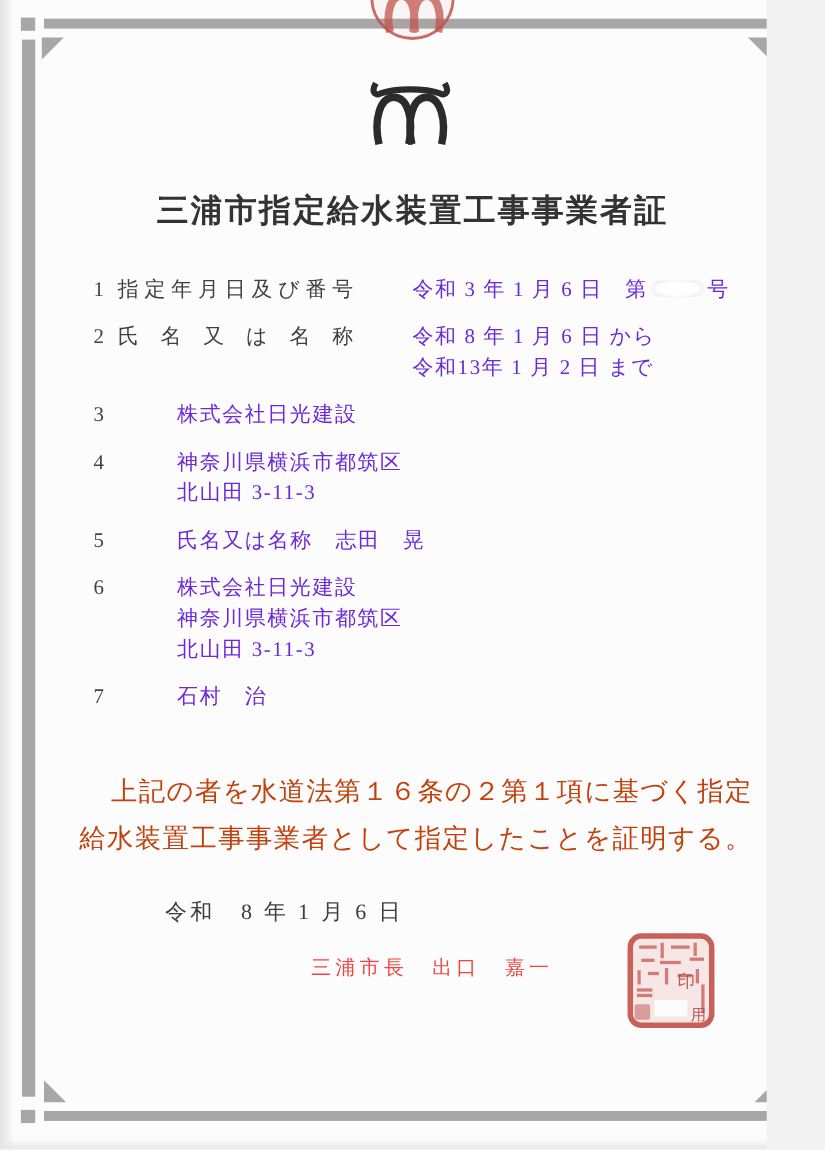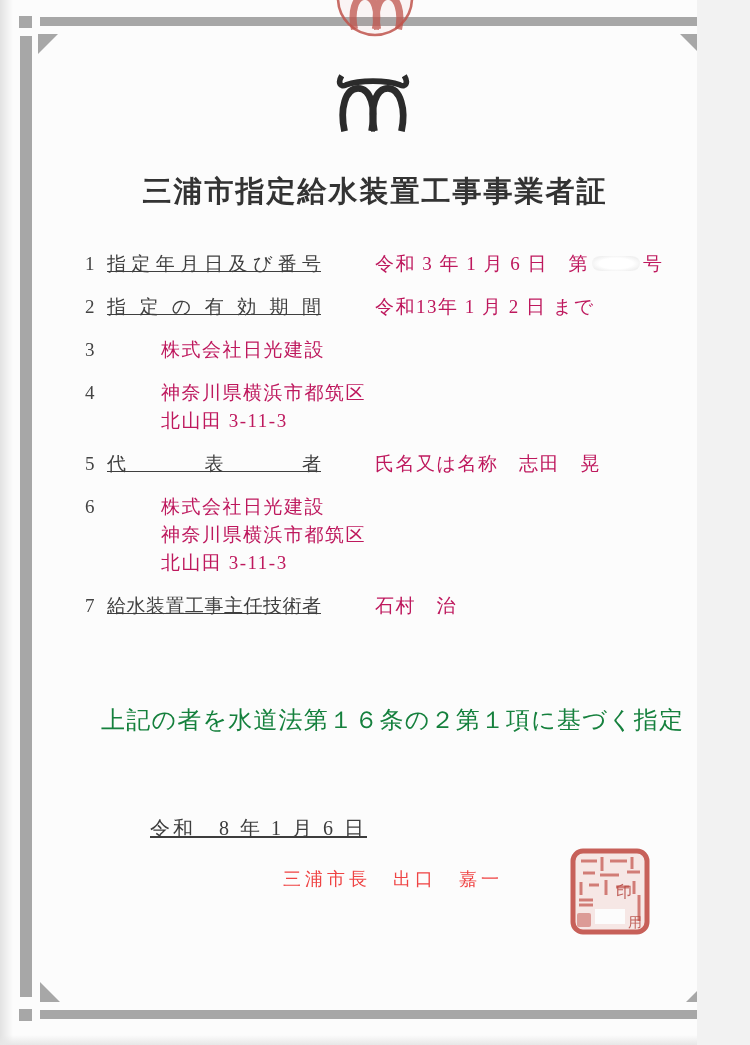--- a/index.html
+++ b/index.html
@@ -33,31 +33,31 @@
   .emblem{position:absolute;left:336px;top:70px;z-index:1;}
   .official-seal{position:absolute;left:569px;top:847px;z-index:2;}
   
   .title{position:absolute;top:172px;left:0;width:750px;text-align:center;
     font-size:29px;font-weight:600;letter-spacing:2px;color:#333;}
   .rows{position:absolute;top:250px;left:85px;width:645px;}
   .row{display:flex;align-items:flex-start;margin-bottom:15px;
     font-size:19px;line-height:28px;}
   .no{flex:none;width:22px;color:#444;}
   .lbl{flex:none;width:214px;text-align:justify;text-align-last:justify;
-    -moz-text-align-last:justify;color:#3f3f3f;text-decoration:underline;}
-  .val{flex:none;margin-left:54px;letter-spacing:1.5px;color:#be185d;}
+    -moz-text-align-last:justify;color:#3f3f3f;}
+  .val{flex:none;margin-left:54px;letter-spacing:1.5px;color:#6d28d9;}
   .vline{display:block;}
   .redaction{display:inline-block;width:48px;height:15px;margin:0 3px;vertical-align:-1px;
     border-radius:8px;
     background:radial-gradient(ellipse at center,#ffffff 50%,#f0f0f0 78%,rgba(240,240,240,0) 100%);}
   .statement{position:absolute;top:699px;left:72px;width:612px;
-    font-size:24px;line-height:43px;letter-spacing:1px;color:#15803d;}
+    font-size:24px;line-height:43px;letter-spacing:1px;color:#c2410c;}
   .st-line{display:block;text-align:justify;text-align-last:justify;-moz-text-align-last:justify;}
   .st-line1{padding-left:29px;}
-  .date-line{position:absolute;top:815px;left:150px;font-size:20px;letter-spacing:3px;color:#3d3d3d;text-decoration:underline;}
+  .date-line{position:absolute;top:815px;left:150px;font-size:20px;letter-spacing:3px;color:#3d3d3d;}
   .signer{position:absolute;top:867px;left:283px;font-size:18px;letter-spacing:4px;
     color:#ef4444;z-index:3;white-space:nowrap;}
 </style>
 </head>
 <body>
 
 <div id="page">
 
   <div class="edge-left"></div>
   <div class="edge-bottom"></div>
@@ -101,22 +101,23 @@
   <div class="rows">
 
     <div class="row">
       <span class="no">1</span>
       <span class="lbl">指定年月日及び番号</span>
       <span class="val"><span>令和 3 年 1 月 6 日　第</span><span class="redaction"></span><span>号</span></span>
     </div>
 
     <div class="row">
       <span class="no">2</span>
-      <span class="lbl">指定の有効期間</span>
+      <span class="lbl">氏名又は名称</span>
       <span class="val">
+        <span class="vline">令和 8 年 1 月 6 日 から</span>
         <span class="vline">令和13年 1 月 2 日 まで</span>
       </span>
     </div>
 
     <div class="row">
       <span class="no">3</span>
       <span class="val">
         <span class="vline">株式会社日光建設</span>
       </span>
     </div>
@@ -124,47 +125,46 @@
     <div class="row">
       <span class="no">4</span>
       <span class="val">
         <span class="vline">神奈川県横浜市都筑区</span>
         <span class="vline">北山田 3-11-3</span>
       </span>
     </div>
 
     <div class="row">
       <span class="no">5</span>
-      <span class="lbl">代表者</span>
       <span class="val">
         <span class="vline">氏名又は名称　志田　晃</span>
       </span>
     </div>
 
     <div class="row">
       <span class="no">6</span>
       <span class="val">
         <span class="vline">株式会社日光建設</span>
         <span class="vline">神奈川県横浜市都筑区</span>
         <span class="vline">北山田 3-11-3</span>
       </span>
     </div>
 
     <div class="row">
       <span class="no">7</span>
-      <span class="lbl">給水装置工事主任技術者</span>
       <span class="val">
         <span class="vline">石村　治</span>
       </span>
     </div>
 
   </div>
 
   <div class="statement">
     <span class="st-line st-line1">上記の者を水道法第１６条の２第１項に基づく指定</span>
+    <span class="st-line">給水装置工事事業者として指定したことを証明する。</span>
   </div>
 
   <div class="date-line">令和　8 年 1 月 6 日</div>
 
   <div class="signer">三浦市長　出口　嘉一</div>
 
   <div class="official-seal">
     <svg width="82" height="90" viewBox="0 0 82 90">
       <rect x="4" y="4" width="74" height="81" rx="10" fill="rgba(214,120,110,0.18)" stroke="#c25048" stroke-width="5" opacity="0.9"></rect>
       <g stroke="#c25048" stroke-width="3" fill="none" opacity="0.7" stroke-linecap="butt">

